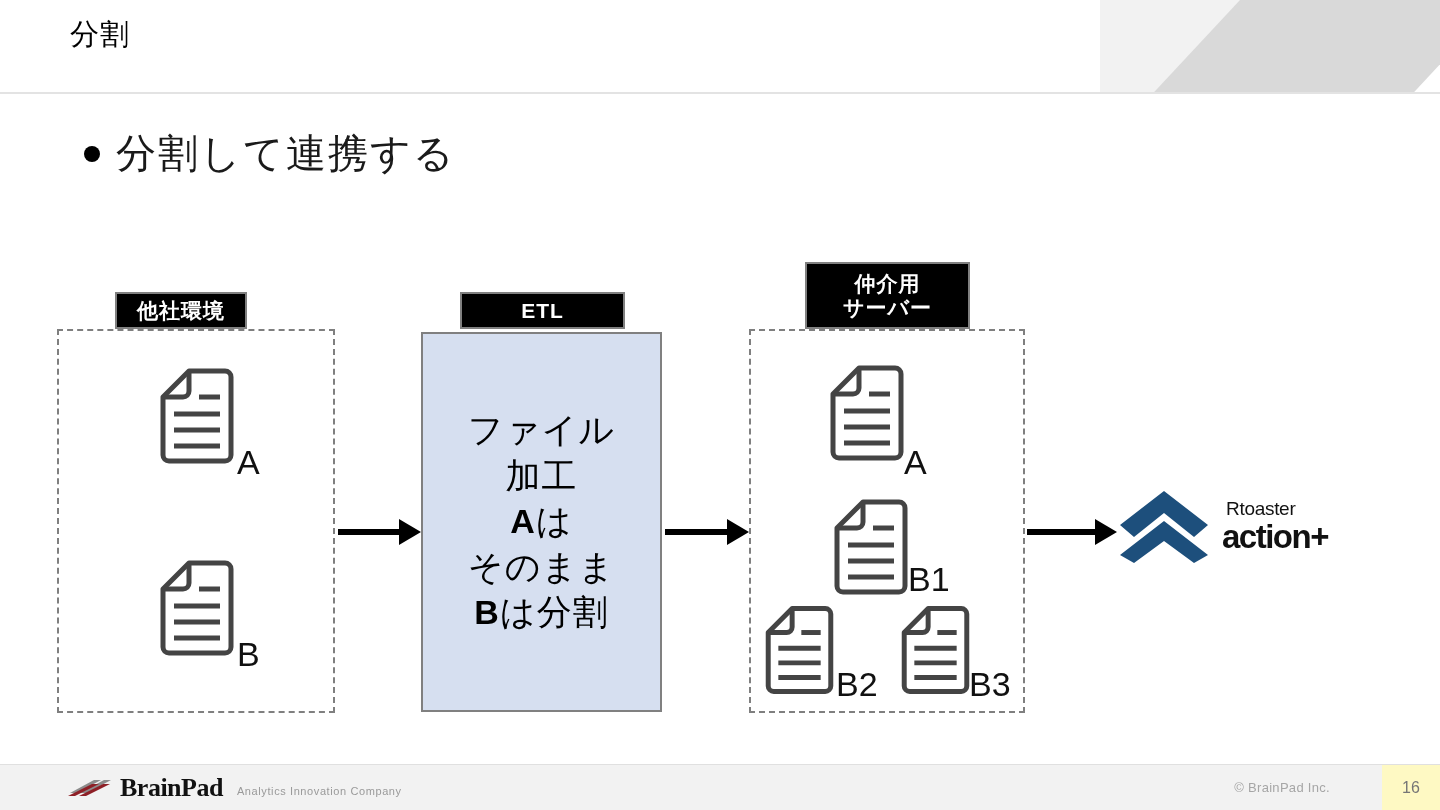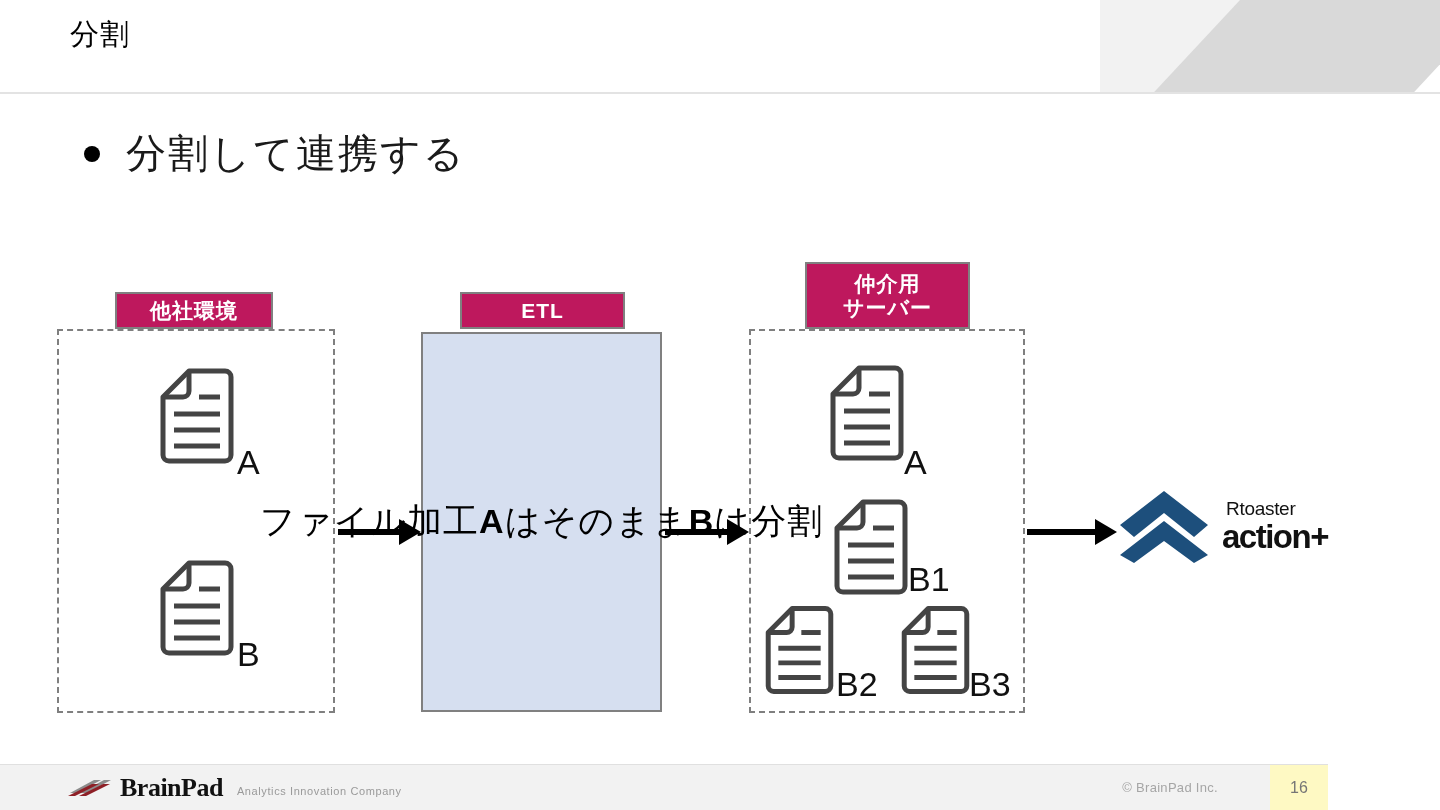--- a/index.html
+++ b/index.html
@@ -68,21 +68,21 @@
     background: #e3e3e3;
   }
 
   
   .bullet-row {
     position: absolute;
     left: 84px;
     top: 126px;
     display: flex;
     align-items: center;
-    gap: 26px;
+    gap: 16px;
   }
   .bullet-dot {
     width: 16px;
     height: 16px;
     border-radius: 50%;
     background: #000000;
     flex: none;
   }
   .bullet-text {
     font-family: "Liberation Serif", serif;
@@ -94,21 +94,21 @@
 
   
   .zone {
     position: absolute;
     border: 2px dashed #7f7f7f;
     box-sizing: border-box;
     background: transparent;
   }
   .zone-label {
     position: absolute;
-    background: #be185d;
+    background: #000000;
     border: 2px solid #808080;
     box-sizing: border-box;
     color: #ffffff;
     font-family: "Liberation Sans", sans-serif;
     font-weight: bold;
     font-size: 21px;
     line-height: 1.12;
     text-align: center;
     display: flex;
     flex-direction: column;
@@ -122,21 +122,21 @@
   .etl-box {
     position: absolute;
     left: 421px;
     top: 332px;
     width: 241px;
     height: 380px;
     background: #d6dff0;
     border: 2px solid #808080;
     box-sizing: border-box;
     display: flex;
-    flex-direction: row;
+    flex-direction: column;
     align-items: center;
     justify-content: center;
   }
   .etl-line {
     font-family: "Liberation Serif", serif;
     font-size: 35px;
     line-height: 1.30;
     color: #000000;
     white-space: nowrap;
     letter-spacing: 1px;
@@ -211,21 +211,21 @@
     font-size: 33px;
     color: #111111;
     letter-spacing: -1.5px;
   }
 
   
   .footer {
     position: absolute;
     left: 0;
     bottom: 0;
-    width: 1328px;
+    width: 1440px;
     height: 45px;
     background: #f2f2f2;
     border-top: 1px solid #e0e0e0;
   }
   .footer-logo {
     position: absolute;
     left: 68px;
     top: 8px;
     display: flex;
     align-items: center;
@@ -282,21 +282,21 @@
 
   <div class="slide-title">分割</div>
   <div class="header-rule"></div>
 
   <div class="bullet-row">
     <div class="bullet-dot"></div>
     <div class="bullet-text">分割して連携する</div>
   </div>
 
   <div class="zone" style="left:57px; top:329px; width:278px; height:384px;"></div>
-  <div class="zone-label" style="left:115px; top:292px; width:158px; height:37px;">
+  <div class="zone-label" style="left:115px; top:292px; width:132px; height:37px;">
     <span>他社環境</span>
   </div>
 
   <div class="doc" style="left:158px; top:366px;">
     <svg width="78" height="100" viewBox="0 0 78 100" aria-hidden="true">
       <path d="M31 5 H67 a6 6 0 0 1 6 6 V89 a6 6 0 0 1 -6 6 H11 a6 6 0 0 1 -6 -6 V31 Z" fill="#ffffff" stroke="#444444" stroke-width="5" stroke-linejoin="round"></path>
       <path d="M31 5 V25 a6 6 0 0 1 -6 6 H5" fill="none" stroke="#444444" stroke-width="5" stroke-linejoin="round"></path>
       <line x1="41" y1="31" x2="62" y2="31" stroke="#444444" stroke-width="5" stroke-linecap="butt"></line>
       <line x1="16" y1="48" x2="62" y2="48" stroke="#444444" stroke-width="5"></line>
       <line x1="16" y1="64" x2="62" y2="64" stroke="#444444" stroke-width="5"></line>

